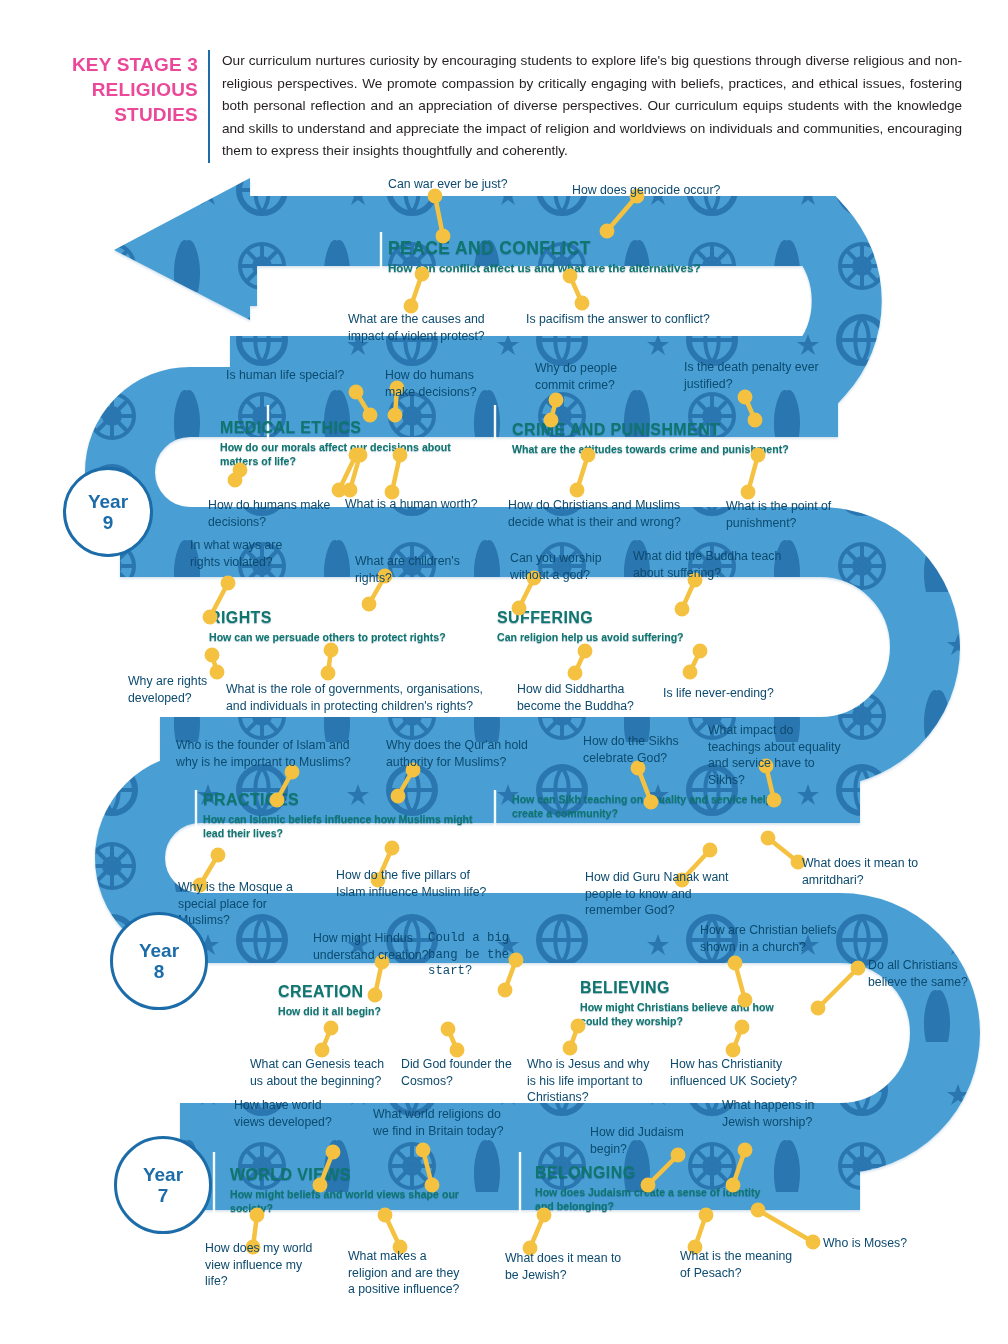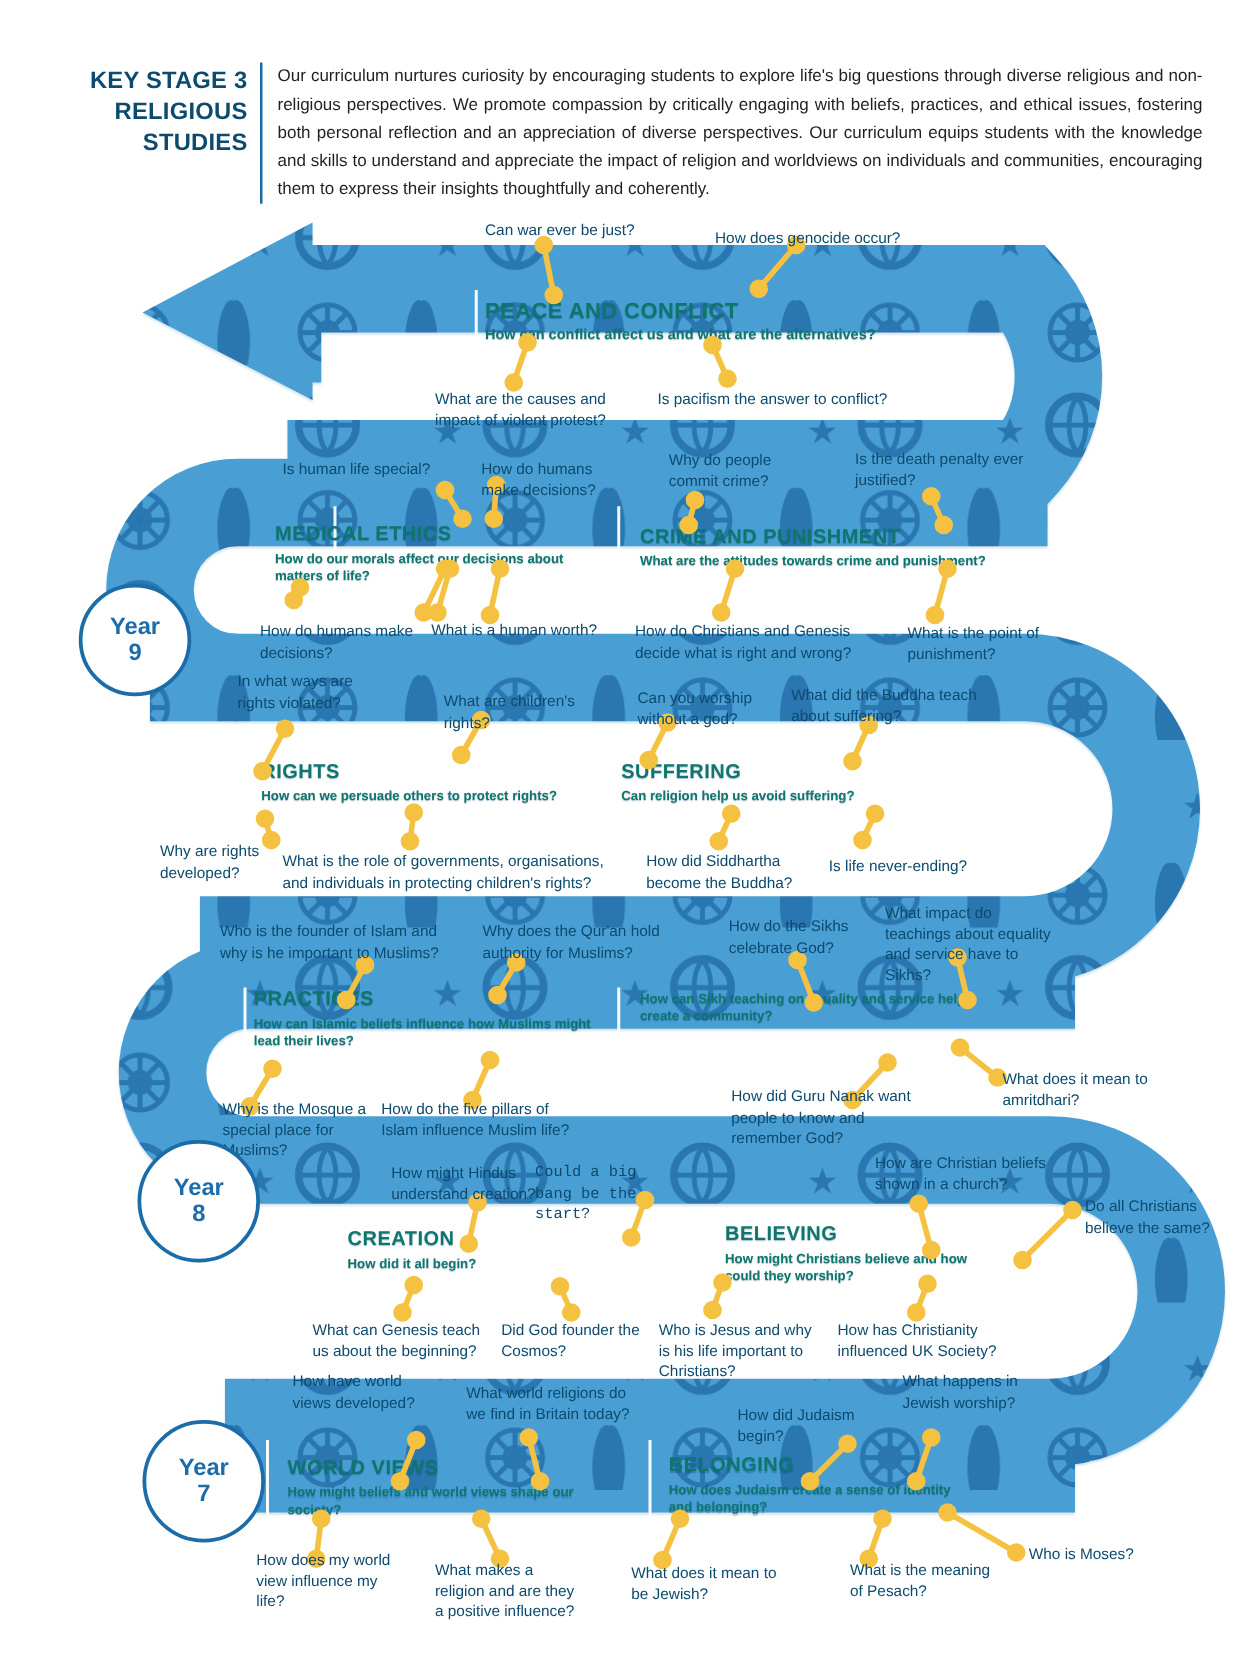--- a/index.html
+++ b/index.html
@@ -9,21 +9,21 @@
     font-family:"Liberation Sans", sans-serif;
     color:#231f20;
     position:relative;
     overflow:hidden;
   }
   
   #header{position:absolute;left:50px;top:50px;width:912px;display:flex;align-items:flex-start;}
   #header-title{
     width:148px;flex:0 0 148px;
     text-align:right;
-    color:#0c4a6e;
+    color:#ec4899;
     font-weight:bold;
     font-size:19px;
     line-height:25px;
     letter-spacing:.2px;
     padding-right:10px;
     padding-top:2px;
   }
   #header-rule{width:2px;align-self:stretch;background:#1b6ca8;flex:0 0 2px;}
   #header-body{
     flex:1;
@@ -384,40 +384,40 @@
 <div class="anno" style="left:348px;top:311px;width:165px;">What are the causes and impact of violent protest?</div>
 <div class="anno" style="left:526px;top:311px;width:200px;">Is pacifism the answer to conflict?</div>
 
 <div class="anno" style="left:226px;top:367px;width:160px;">Is human life special?</div>
 <div class="anno" style="left:385px;top:367px;width:120px;">How do humans make decisions?</div>
 <div class="anno" style="left:535px;top:360px;width:110px;">Why do people commit crime?</div>
 <div class="anno" style="left:684px;top:359px;width:135px;">Is the death penalty ever justified?</div>
 
 <div class="anno" style="left:208px;top:497px;width:130px;">How do humans make decisions?</div>
 <div class="anno" style="left:345px;top:496px;width:160px;">What is a human worth?</div>
-<div class="anno" style="left:508px;top:497px;width:185px;">How do Christians and Genesis decide what is right and wrong?</div>
+<div class="anno" style="left:508px;top:497px;width:185px;">How do Christians and Muslims decide what is their and wrong?</div>
 <div class="anno" style="left:726px;top:498px;width:120px;">What is the point of punishment?</div>
 
 <div class="anno" style="left:190px;top:537px;width:125px;">In what ways are rights violated?</div>
 <div class="anno" style="left:355px;top:553px;width:110px;">What are children's rights?</div>
 <div class="anno" style="left:510px;top:550px;width:118px;">Can you worship without a god?</div>
 <div class="anno" style="left:633px;top:548px;width:160px;">What did the Buddha teach about suffering?</div>
 
 <div class="anno" style="left:128px;top:673px;width:105px;">Why are rights developed?</div>
 <div class="anno" style="left:226px;top:681px;width:270px;">What is the role of governments, organisations, and individuals in protecting children's rights?</div>
 <div class="anno" style="left:517px;top:681px;width:125px;">How did Siddhartha become the Buddha?</div>
 <div class="anno" style="left:663px;top:685px;width:125px;">Is life never-ending?</div>
 
 <div class="anno" style="left:176px;top:737px;width:185px;">Who is the founder of Islam and why is he important to Muslims?</div>
 <div class="anno" style="left:386px;top:737px;width:155px;">Why does the Qur'an hold authority for Muslims?</div>
 <div class="anno" style="left:583px;top:733px;width:120px;">How do the Sikhs celebrate God?</div>
 <div class="anno" style="left:708px;top:722px;width:140px;">What impact do teachings about equality and service have to Sikhs?</div>
 
 <div class="anno" style="left:178px;top:879px;width:115px;">Why is the Mosque a special place for Muslims?</div>
-<div class="anno" style="left:305px;top:867px;width:165px;margin-top:12px;">How do the five pillars of Islam influence Muslim life?</div>
+<div class="anno" style="left:336px;top:867px;width:165px;">How do the five pillars of Islam influence Muslim life?</div>
 <div class="anno" style="left:585px;top:869px;width:160px;">How did Guru Nanak want people to know and remember God?</div>
 <div class="anno" style="left:802px;top:855px;width:120px;">What does it mean to amritdhari?</div>
 
 <div class="anno" style="left:313px;top:930px;width:130px;">How might Hindus understand creation?</div>
 <div class="anno" style="left:428px;top:930px;width:110px;font-family:Liberation Mono, monospace;">Could a big bang be the start?</div>
 <div class="anno" style="left:700px;top:922px;width:145px;">How are Christian beliefs shown in a church?</div>
 <div class="anno" style="left:868px;top:957px;width:110px;">Do all Christians believe the same?</div>
 
 <div class="anno" style="left:250px;top:1056px;width:145px;">What can Genesis teach us about the beginning?</div>
 <div class="anno" style="left:401px;top:1056px;width:115px;">Did God founder the Cosmos?</div>

